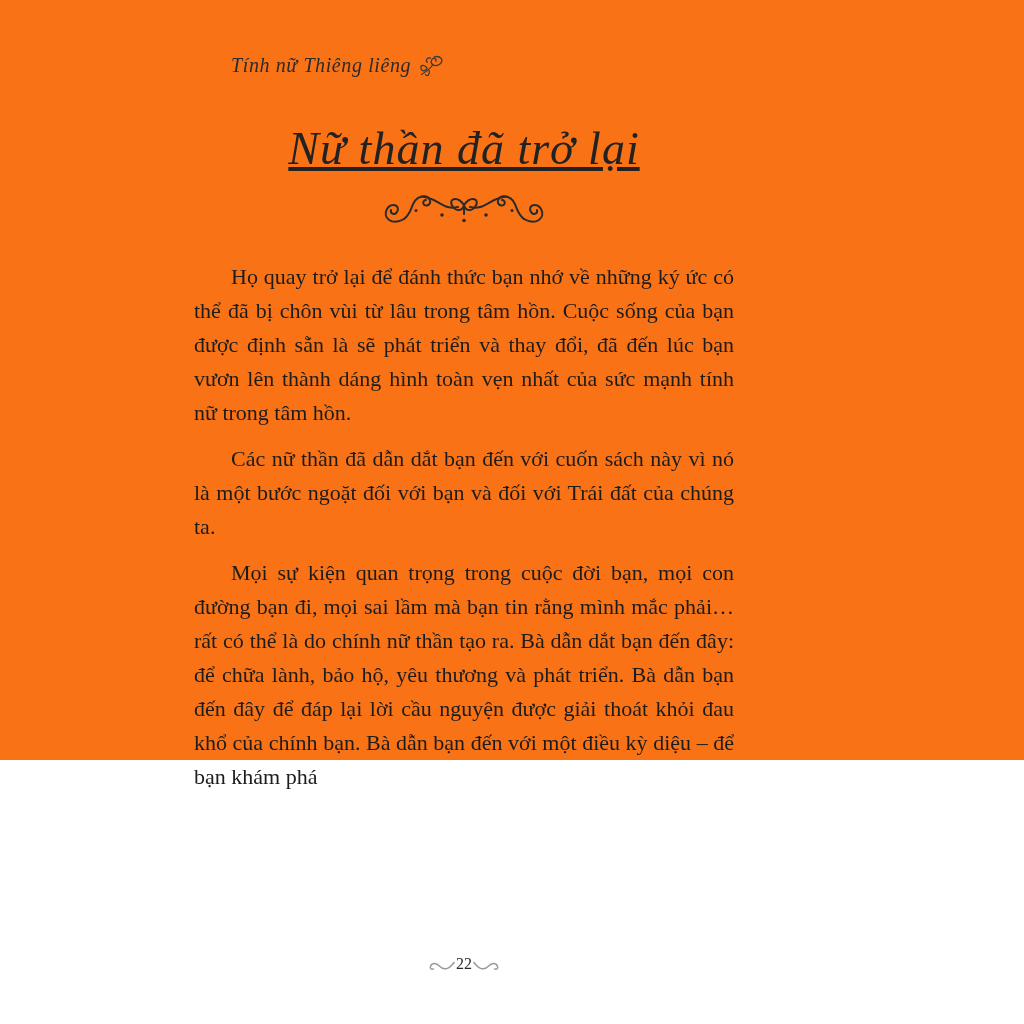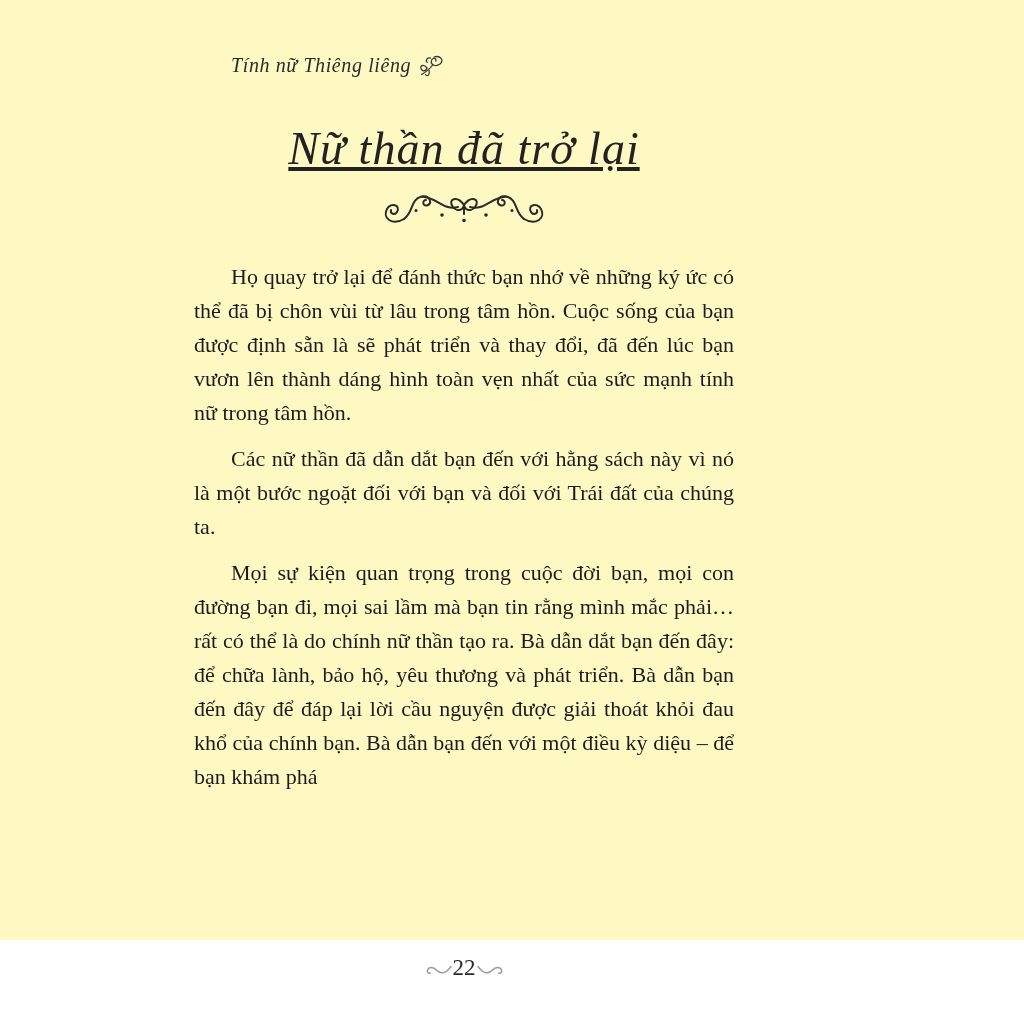--- a/index.html
+++ b/index.html
@@ -8,22 +8,22 @@
     width: 1024px;
     height: 1024px;
     background: #ffffff;
     overflow: hidden;
     font-family: "Liberation Serif", "DejaVu Serif", serif;
     color: #1c1c1c;
   }
   .page {
     position: relative;
     width: 1024px;
-    height: 940px;
-    background: #fef9c3;
+    height: 760px;
+    background: #f97316;
   }
   
   .running-header {
     position: absolute;
     top: 52px;
     left: 231px;
     display: flex;
     align-items: center;
     gap: 7px;
     font-style: italic;
@@ -72,21 +72,21 @@
   }
   
   .footer {
     position: absolute;
     top: 955px;
     left: 194px;
     width: 540px;
     display: flex;
     align-items: center;
     justify-content: center;
-    font-size: 23px;
+    font-size: 16px;
     color: #2b2b2b;
   }
   .footer .swash { display: inline-flex; transform: translateY(1px); }
 </style>
 </head>
 <body>
 
 <div class="page">
 
   <div class="running-header">
@@ -122,21 +122,21 @@
         <use href="#fhalf" transform="translate(168,0) scale(-1,1)"></use>
         <path d="M84,21 C77,11 67,15 73,23 C77,28 83,26.5 84,21 Z" fill="none" stroke="#2a2a2a" stroke-width="2" stroke-linecap="round"></path>
         <path d="M84,21 C91,11 101,15 95,23 C91,28 85,26.5 84,21 Z" fill="none" stroke="#2a2a2a" stroke-width="2" stroke-linecap="round"></path>
         <path d="M84,22 L84,30" fill="none" stroke="#2a2a2a" stroke-width="2" stroke-linecap="round"></path>
         <circle cx="84" cy="36.5" r="1.8" fill="#2a2a2a"></circle>
       </svg>
     </div>
 
     <div class="bodytext">
       <p>Họ quay trở lại để đánh thức bạn nhớ về những ký ức có thể đã bị chôn vùi từ lâu trong tâm hồn. Cuộc sống của bạn được định sẵn là sẽ phát triển và thay đổi, đã đến lúc bạn vươn lên thành dáng hình toàn vẹn nhất của sức mạnh tính nữ trong tâm hồn.</p>
-      <p>Các nữ thần đã dẫn dắt bạn đến với hằng sách này vì nó là một bước ngoặt đối với bạn và đối với Trái đất của chúng ta.</p>
+      <p>Các nữ thần đã dẫn dắt bạn đến với cuốn sách này vì nó là một bước ngoặt đối với bạn và đối với Trái đất của chúng ta.</p>
       <p>Mọi sự kiện quan trọng trong cuộc đời bạn, mọi con đường bạn đi, mọi sai lầm mà bạn tin rằng mình mắc phải… rất có thể là do chính nữ thần tạo ra. Bà dẫn dắt bạn đến đây: để chữa lành, bảo hộ, yêu thương và phát triển. Bà dẫn bạn đến đây để đáp lại lời cầu nguyện được giải thoát khỏi đau khổ của chính bạn. Bà dẫn bạn đến với một điều kỳ diệu – để bạn khám phá</p>
     </div>
   </div>
 
   <div class="footer">
     <span class="swash">
       <svg width="28" height="14" viewBox="0 0 28 14">
         <path d="M26,4.5 C21,11.5 16,12.5 12,8.5 C8,4.5 4,4.5 2.5,8.2 C1.7,10.2 3.4,12 5.2,10.8" fill="none" stroke="#9a9a9a" stroke-width="1.5" stroke-linecap="round"></path>
       </svg>
     </span>

